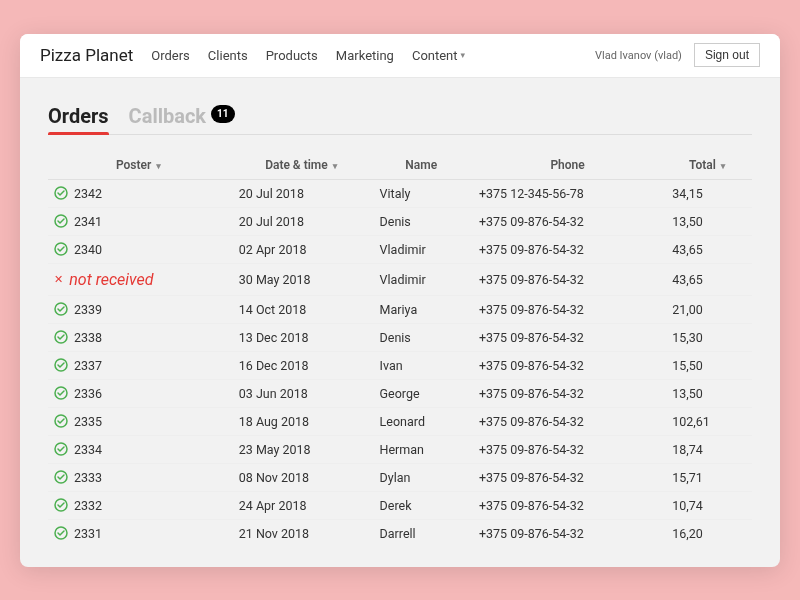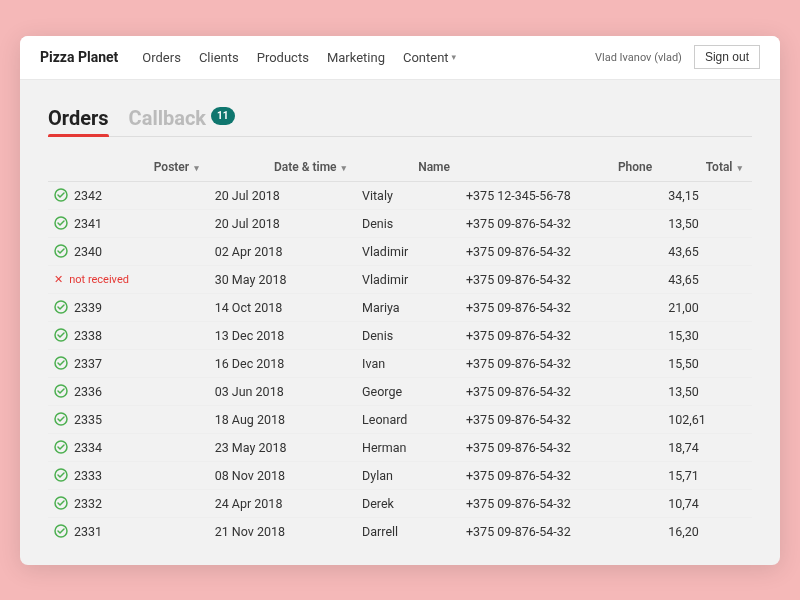--- a/index.html
+++ b/index.html
@@ -24,24 +24,24 @@
     
     .nav-bar {
       background: #fff;
       display: flex;
       align-items: center;
       padding: 0 20px;
       height: 44px;
       border-bottom: 1px solid #e8e8e8;
     }
     .brand {
-      font-weight: 700;
-      font-size: 14px;
+      font-weight: 400;
+      font-size: 17px;
       color: #222;
-      margin-right: 24px;
+      margin-right: 18px;
       white-space: nowrap;
     }
     .nav-links {
       display: flex;
       gap: 18px;
       flex: 1;
     }
     .nav-link {
       font-size: 13px;
       color: #444;
@@ -107,40 +107,40 @@
       height: 3px;
       background: #e53935;
       border-radius: 2px 2px 0 0;
     }
     .tab-callback {
       display: flex;
       align-items: center;
       gap: 5px;
     }
     .callback-badge {
-      background: #0f766e;
+      background: #000000;
       color: #fff;
       font-size: 10px;
       font-weight: 700;
       border-radius: 10px;
       padding: 1px 6px;
       min-width: 18px;
       text-align: center;
       line-height: 16px;
       margin-bottom: 4px;
     }
 
     
     .orders-table {
       width: 100%;
       border-collapse: collapse;
       font-size: 12.5px;
     }
     .orders-table th {
-      text-align: right;
+      text-align: center;
       font-weight: 600;
       color: #555;
       padding: 7px 10px 7px 6px;
       border-bottom: 1px solid #e0e0e0;
       white-space: nowrap;
       font-size: 12px;
     }
     .orders-table th .sort-arrow {
       font-size: 9px;
       color: #888;
@@ -282,21 +282,21 @@
             <td>Vladimir</td>
             <td>+375 09-876-54-32</td>
             <td>43,65</td>
           </tr>
           <tr>
             <td>
               <div class="poster-cell">
                 <span class="status-error">
                   <span class="x-mark">✕</span>
                 </span>
-                <span style="color: rgb(229, 57, 53); font-size: 11px;">not received</span>
+                <span style="color: rgb(229, 57, 53); font-size: 16px; font-style: italic;">not received</span>
               </div>
             </td>
             <td>30 May 2018</td>
             <td>Vladimir</td>
             <td>+375 09-876-54-32</td>
             <td>43,65</td>
           </tr>
           <tr>
             <td>
               <div class="poster-cell">

